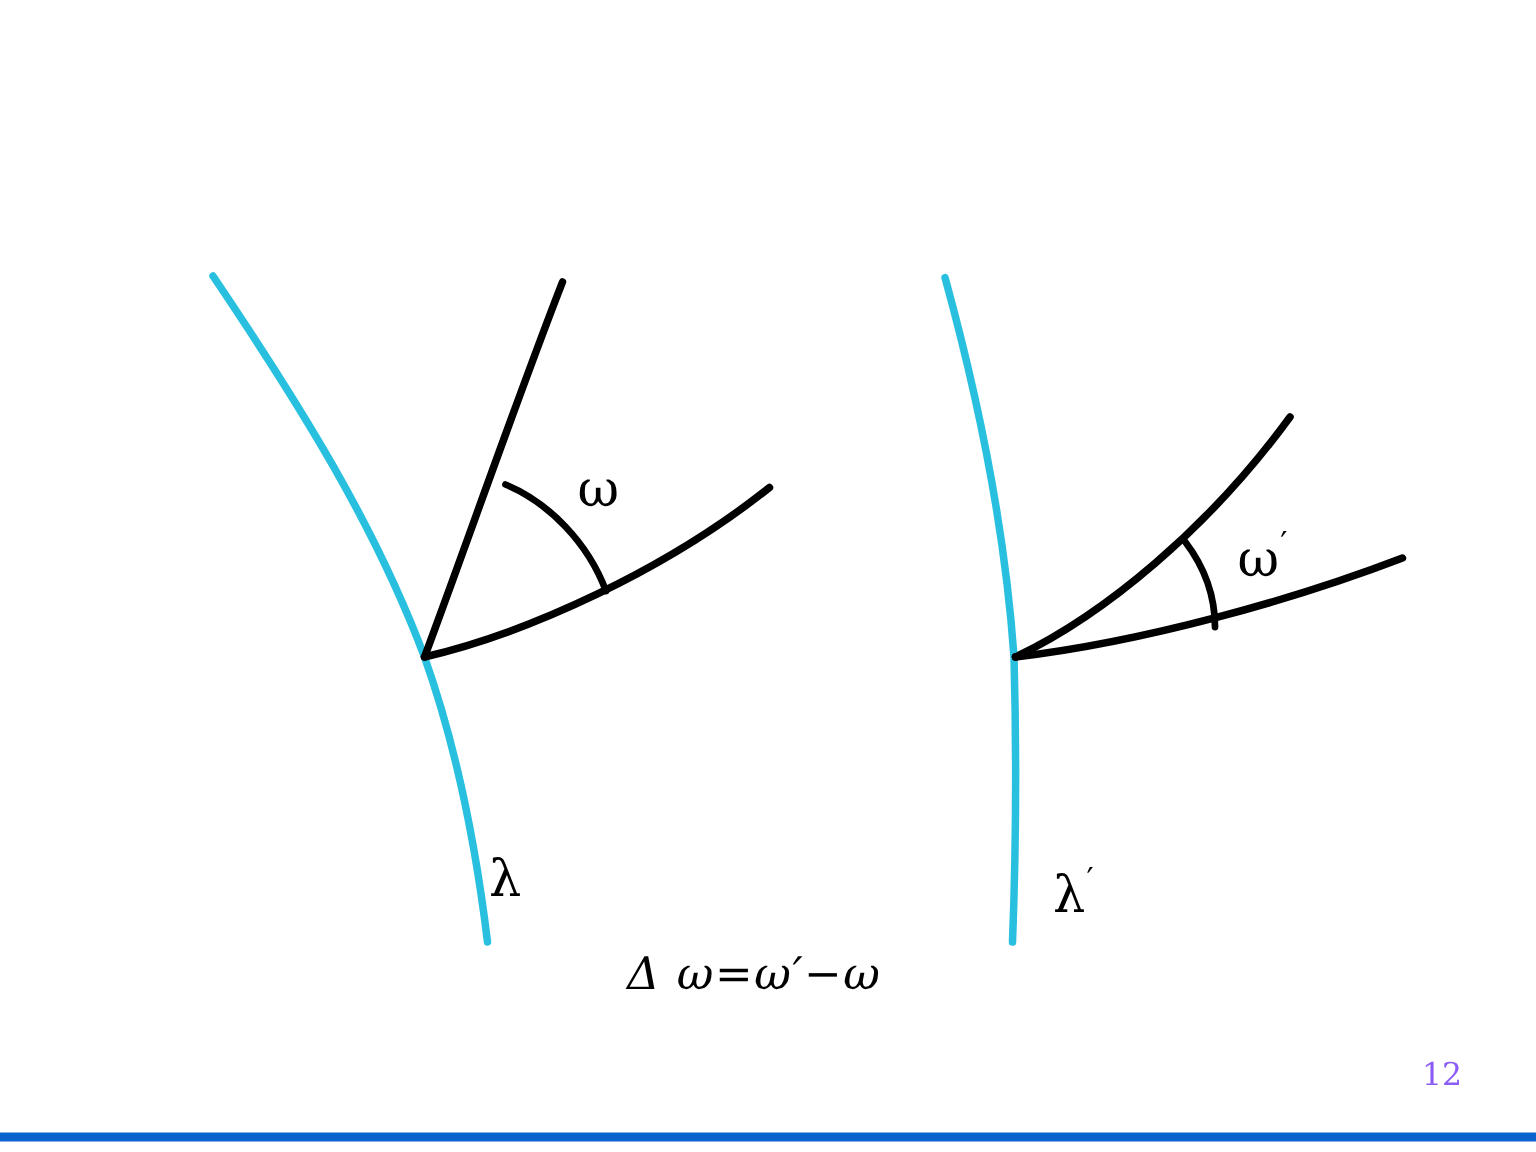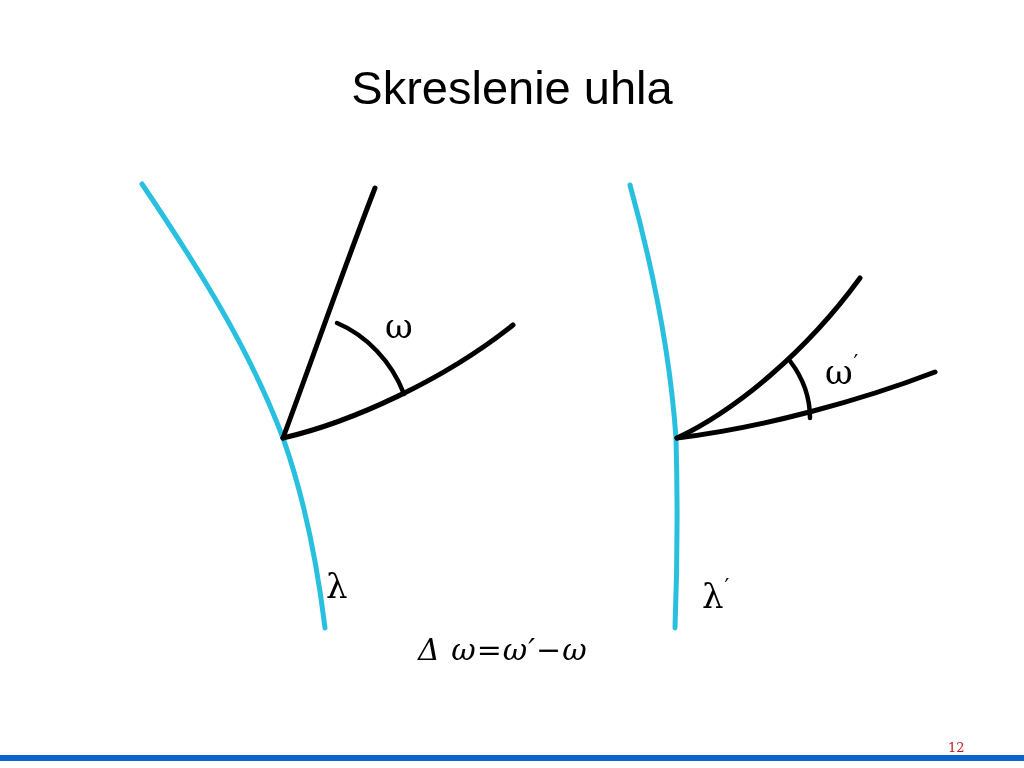--- a/index.html
+++ b/index.html
@@ -75,42 +75,41 @@
     font-family: "DejaVu Serif", "Liberation Serif", serif;
     font-size: 30px;
     color: #000000;
     white-space: nowrap;
     letter-spacing: 1px;
     font-style: italic;
   }
   #page-number {
     position: absolute;
     left: 948px;
-    top: 740px;
+    top: 704px;
     width: 40px;
     text-align: left;
     font-family: "DejaVu Serif", "Liberation Serif", serif;
-    font-size: 13px;
-    color: #b91c1c;
+    font-size: 21px;
+    color: #8b5cf6;
   }
   #footer-rule {
     position: absolute;
     left: 0;
     top: 755px;
     width: 1024px;
     height: 6px;
     background: #0b63ce;
   }
 </style>
 </head>
 <body>
 
 <div id="slide">
 
-  <div id="slide-title">Skreslenie uhla</div>
 
   <svg id="figure-area" viewBox="0 0 1024 768" width="1024" height="768" xmlns="http://www.w3.org/2000/svg">
 
     <g>
       <path d="M 142 184 C 200 270, 250 350, 283 438 C 305 500, 318 570, 325 628" fill="none" stroke="#29c0e0" stroke-width="5" stroke-linecap="round"></path>
       <path d="M 283 438 C 312 360, 345 265, 375 188" fill="none" stroke="#000000" stroke-width="5" stroke-linecap="round"></path>
       <path d="M 283 438 C 352 422, 444 380, 513 325" fill="none" stroke="#000000" stroke-width="5" stroke-linecap="round"></path>
       <path d="M 337 323 C 366 335, 392 362, 404 394" fill="none" stroke="#000000" stroke-width="4.5" stroke-linecap="round"></path>
     </g>
 

